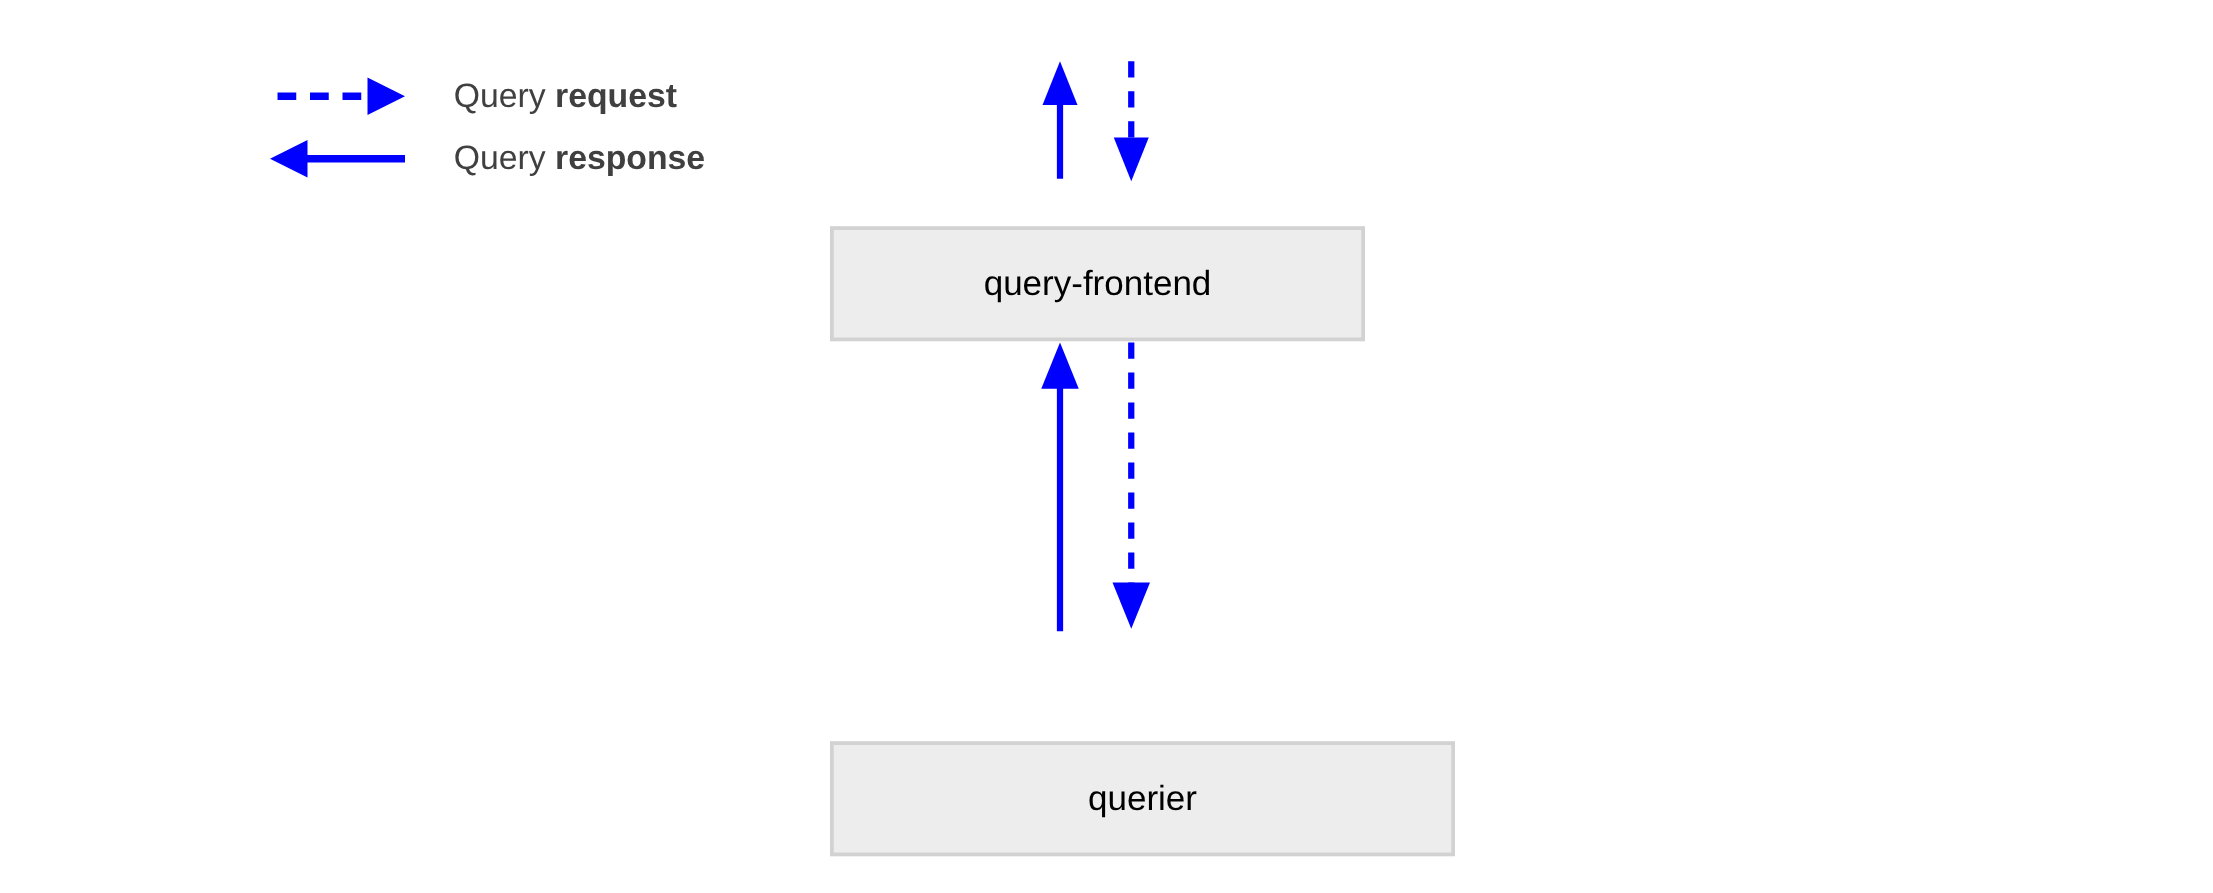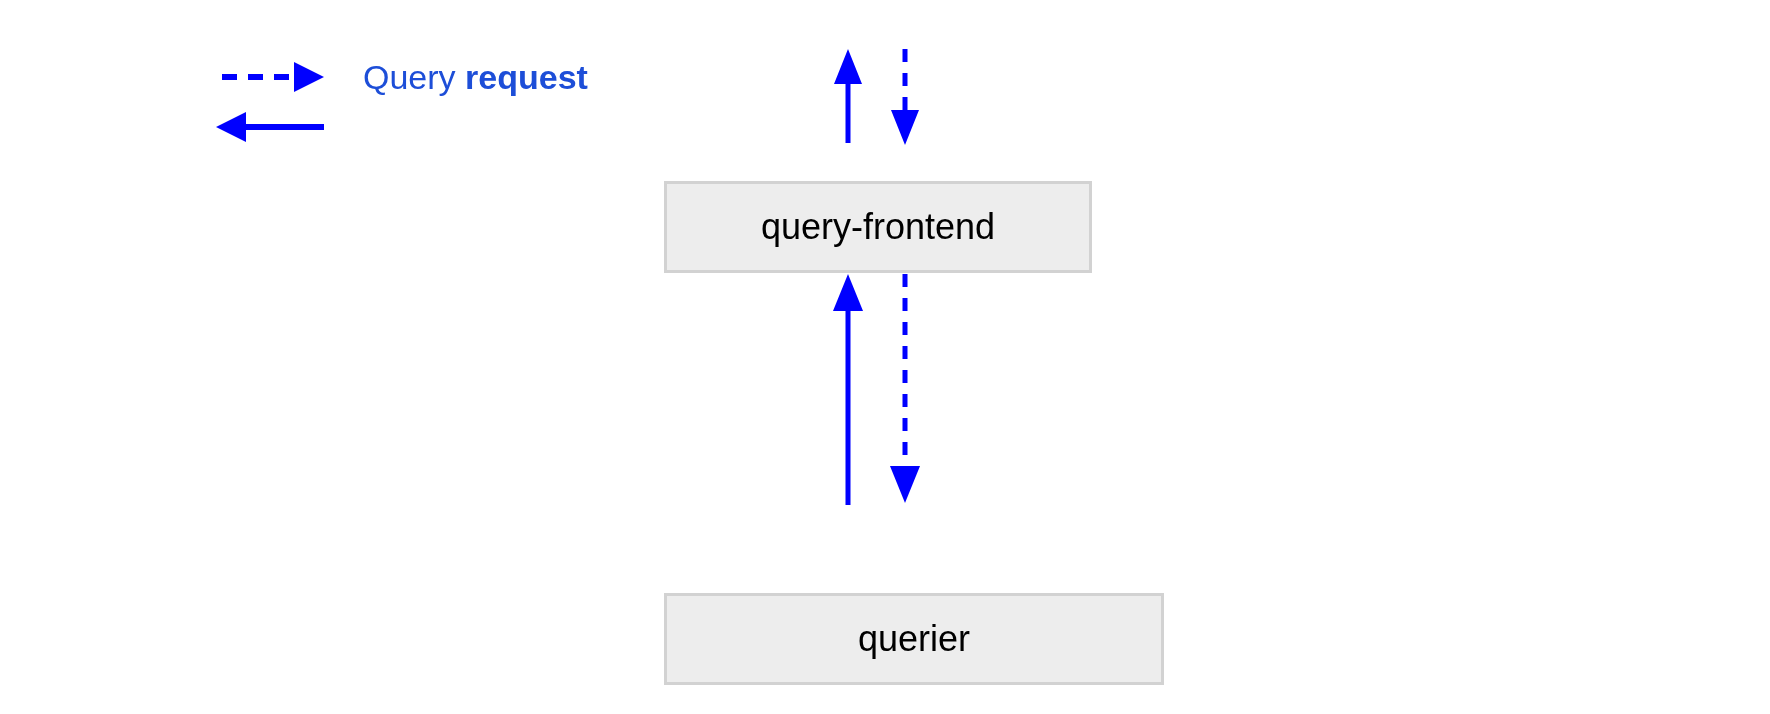--- a/index.html
+++ b/index.html
@@ -34,41 +34,41 @@
     left: 0;
     top: 0;
     width: 120px;
     height: 50px;
   }
   .legend-text {
     position: absolute;
     left: 153px;
     top: 50%;
     transform: translateY(-50%);
-    font-size: 34px;
-    color: #1d4ed8;
+    font-size: 27px;
+    color: #404040;
     white-space: nowrap;
     line-height: 1;
   }
   .legend-text .em {
     font-weight: bold;
   }
 
   
   .node-box {
     position: absolute;
     box-sizing: border-box;
     background: #ededed;
     border: 3px solid #d2d2d2;
     display: flex;
     align-items: center;
     justify-content: center;
   }
   .node-label {
-    font-size: 36px;
+    font-size: 28px;
     color: #000000;
     line-height: 1;
     white-space: nowrap;
   }
   #box-query-frontend {
     left: 664px;
     top: 181px;
     width: 428px;
     height: 92px;
   }
@@ -108,20 +108,23 @@
       </span>
     </div>
 
     <div class="legend-row">
       <span class="legend-glyph">
         <svg width="120" height="50" viewBox="0 0 120 50" xmlns="http://www.w3.org/2000/svg">
           <line x1="32" y1="25" x2="114" y2="25" stroke="#0000ff" stroke-width="6" stroke-linecap="butt"></line>
           <polygon points="36,10 6,25 36,40" fill="#0000ff"></polygon>
         </svg>
       </span>
+      <span class="legend-text">
+        <span>Query </span><span class="em">response</span>
+      </span>
     </div>
 
   </div>
 
   <svg class="arrow-layer" viewBox="0 0 1770 714" xmlns="http://www.w3.org/2000/svg">
 
     <g>
       <line x1="848" y1="143" x2="848" y2="75" stroke="#0000ff" stroke-width="5" stroke-linecap="butt"></line>
       <polygon points="848,49 834,84 862,84" fill="#0000ff"></polygon>
     </g>

